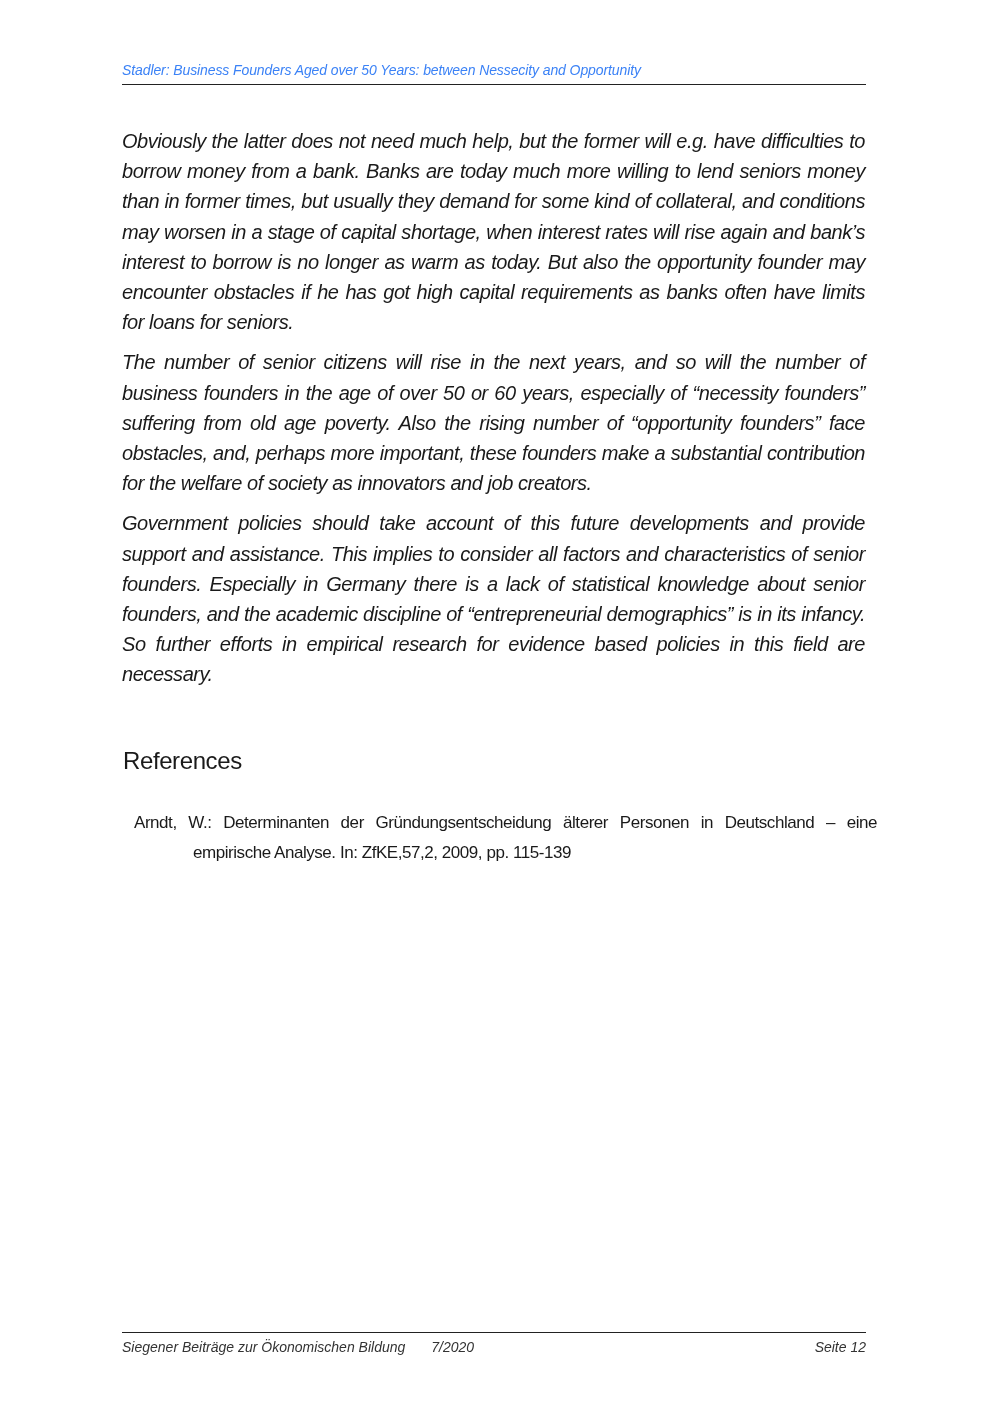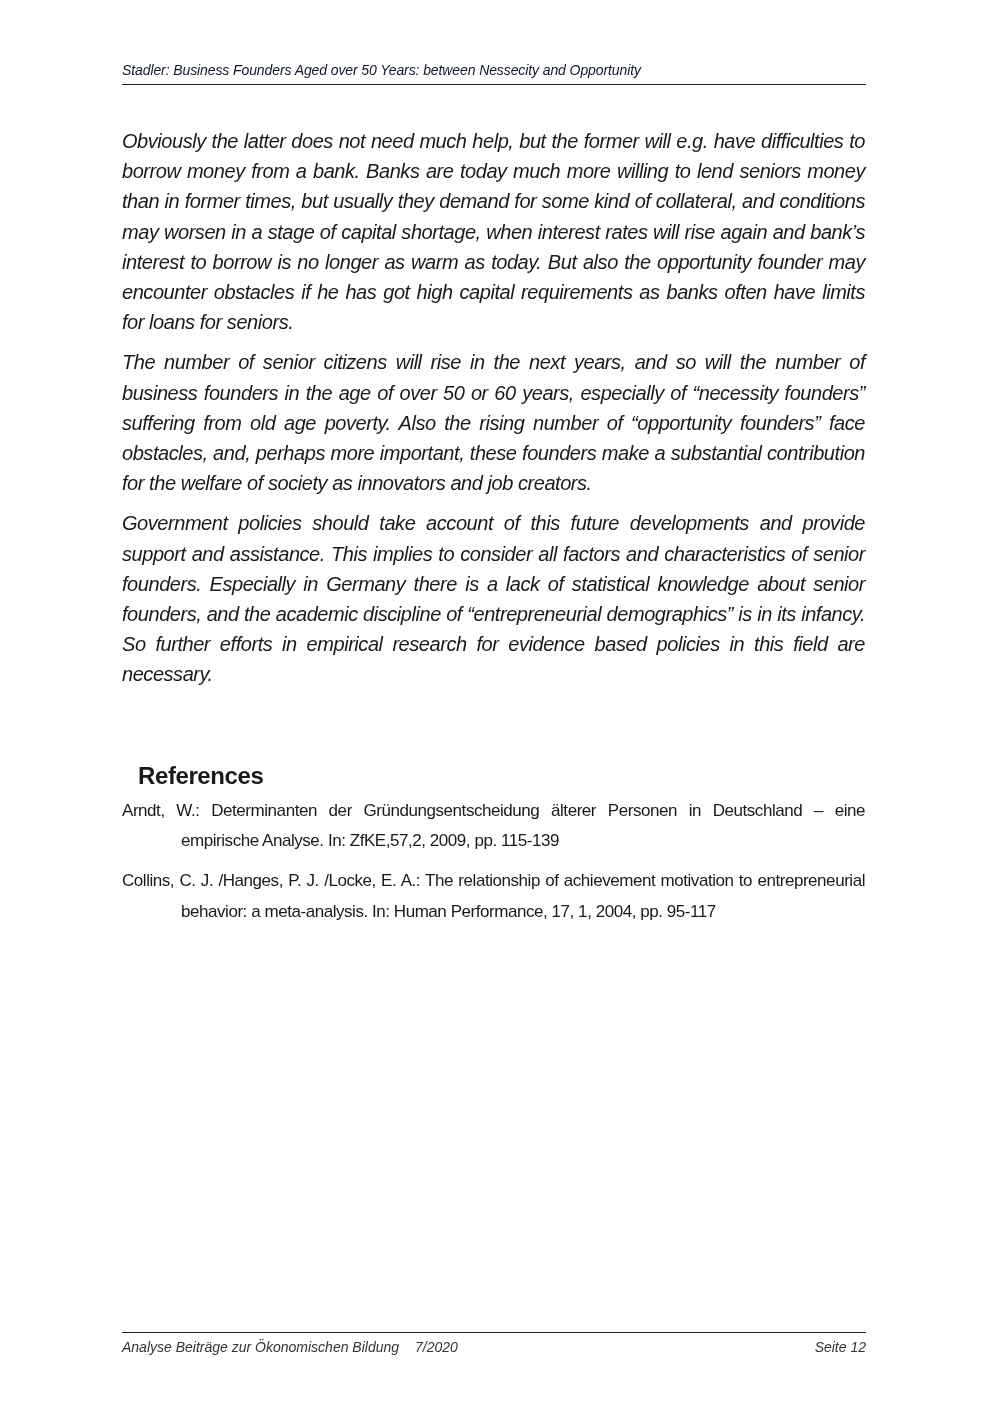--- a/index.html
+++ b/index.html
@@ -19,21 +19,21 @@
       position: absolute;
       left: 122px;
       top: 60px;
       width: 744px;
       height: 24px;
       border-bottom: 1.5px solid #222;
     }
     .page-header .title {
       font-style: italic;
       font-size: 14px;
-      color: #0f172a;
+      color: #3b82f6;
       line-height: 20px;
       white-space: nowrap;
       letter-spacing: -0.1px;
     }
     .body-text {
       position: absolute;
       left: 122px;
       top: 126px;
       width: 743px;
     }
@@ -45,31 +45,31 @@
       letter-spacing: -0.45px;
       word-spacing: 0px;
       hyphens: manual;
       font-style: italic;
     }
     .refs-heading {
       position: absolute;
       left: 122px;
       top: 742px;
       font-size: 24px;
-      font-weight: bold;
-      margin: 16px;
+      font-weight: normal;
+      margin: 1px;
       line-height: 36px;
       letter-spacing: -0.4px;
     }
     .refs {
       position: absolute;
       left: 122px;
       top: 796px;
       width: 743px;
-      margin: 0;
+      margin: 12px;
       padding: 0;
       list-style: none;
     }
     .ref {
       font-size: 17px;
       line-height: 30.2px;
       text-align: justify;
       padding-left: 59px;
       text-indent: -59px;
       margin: 0 0 10px 0;
@@ -83,41 +83,40 @@
       border-top: 1.5px solid #222;
       padding-top: 4px;
       display: flex;
       justify-content: space-between;
       font-style: italic;
       font-size: 14px;
       color: #333;
       line-height: 20px;
     }
     .page-footer .left span + span {
-      margin-left: 16px;
+      margin-left: 26px;
     }
   </style>
 </head>
 <body>
 
 <header class="page-header">
   <div class="title">Stadler: Business Founders Aged over 50 Years: between Nessecity and Opportunity</div>
 </header>
 
 <main class="body-text">
   <p class="para">Obviously the latter does not need much help, but the former will e.g. have difficulties to borrow money from a bank. Banks are today much more willing to lend seniors money than in former times, but usually they demand for some kind of collateral, and conditions may worsen in a stage of capital shortage, when interest rates will rise again and bank’s interest to borrow is no longer as warm as today. But also the opportunity founder may encounter obstacles if he has got high capital requirements as banks often have limits for loans for seniors.</p>
   <p class="para">The number of senior citizens will rise in the next years, and so will the number of business founders in the age of over 50 or 60 years, especially of “necessity founders” suffering from old age poverty. Also the rising number of “opportunity founders” face obstacles, and, per­haps more important, these founders make a substantial contribution for the welfare of society as innovators and job creators.</p>
   <p class="para">Government policies should take account of this future developments and provide support and assistance. This implies to consider all factors and characteristics of senior founders. Especially in Germany there is a lack of statistical knowledge about senior founders, and the academic discipline of “entrepreneurial demographics” is in its infancy. So further efforts in empirical research for evidence based policies in this field are necessary.</p>
 </main>
 
 <h2 class="refs-heading">References</h2>
 
 <ul class="refs">
   <li class="ref">Arndt, W.: Determinanten der Gründungsentscheidung älterer Personen in Deutschland – eine empirische Analyse. In: ZfKE,57,2, 2009, pp. 115-139</li>
-  <li class="ref">Collins, C. J. /Hanges, P. J. /Locke, E. A.: The relationship of achievement motivation to en­trepreneurial behavior: a meta-analysis. In: Human Performance, 17, 1, 2004, pp. 95-117</li>
 </ul>
 
 <footer class="page-footer">
   <div class="left">
-    <span>Analyse Beiträge zur Ökonomischen Bildung</span><span>7/2020</span>
+    <span>Siegener Beiträge zur Ökonomischen Bildung</span><span>7/2020</span>
   </div>
   <div>Seite 12</div>
 </footer>
 
 </body></html>

